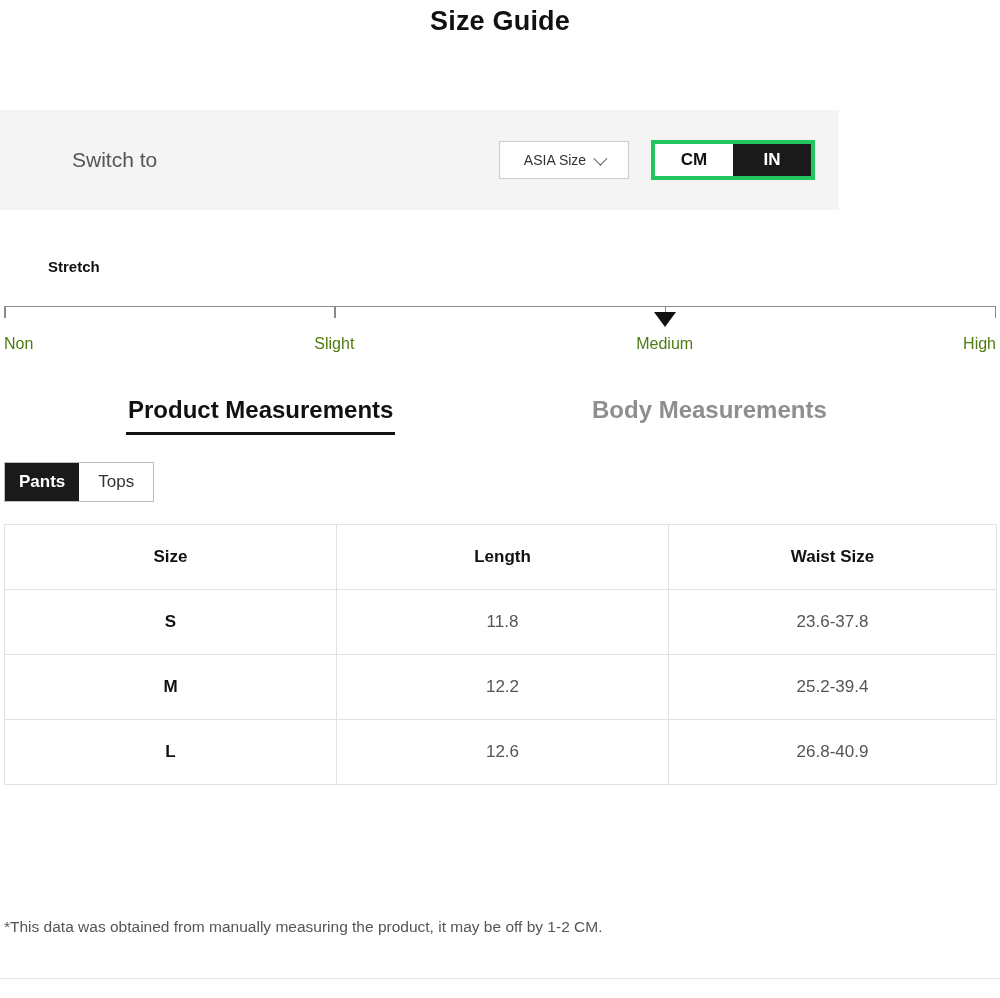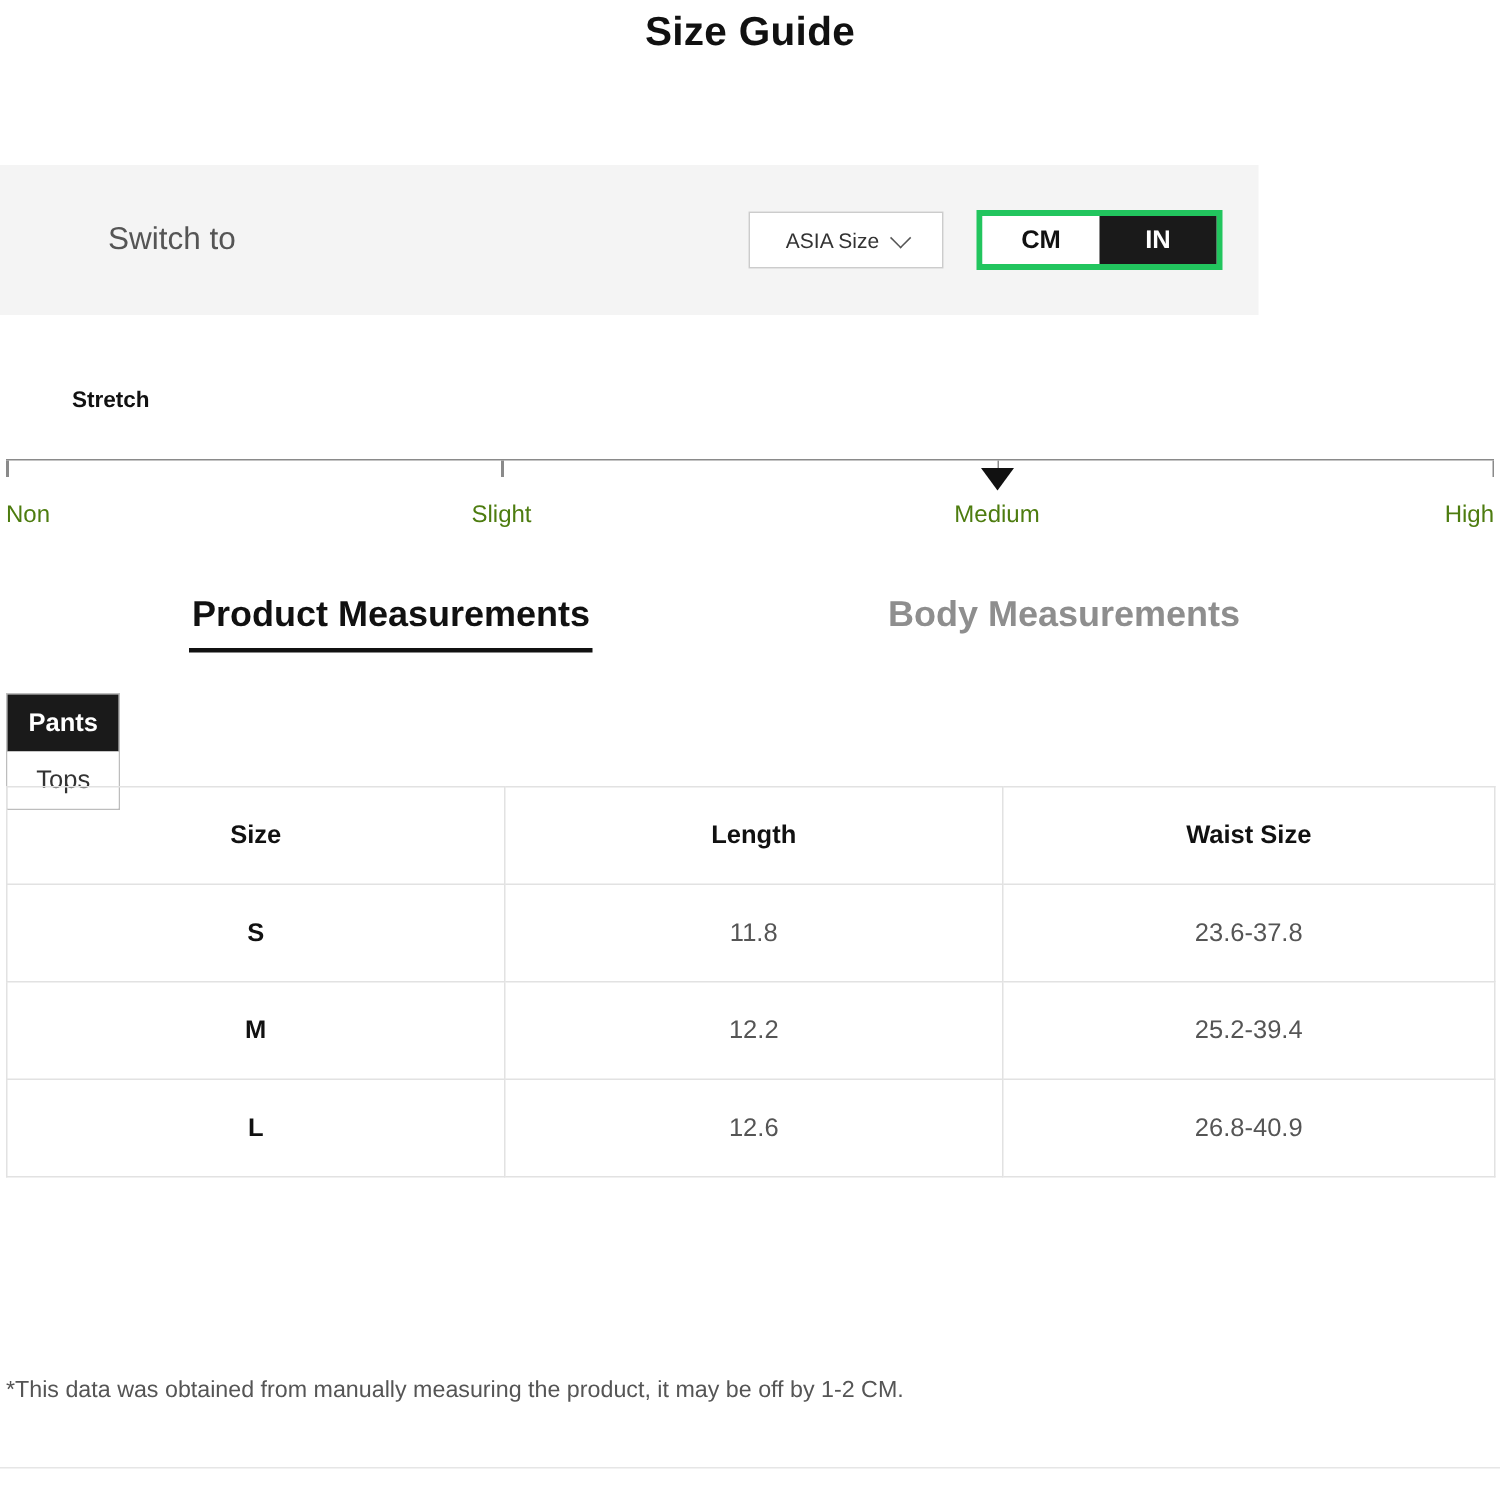--- a/index.html
+++ b/index.html
@@ -176,21 +176,20 @@
   }
 
   
   .cat-tabs {
     position: absolute;
     top: 462px;
     left: 4px;
     display: flex;
     border: 1px solid #bdbdbd;
     box-sizing: border-box;
-    flex-direction: column;
   }
   .cat-tab {
     height: 38px;
     min-width: 74px;
     padding: 0 14px;
     display: flex;
     align-items: center;
     justify-content: center;
     font-size: 17px;
     background: #ffffff;

